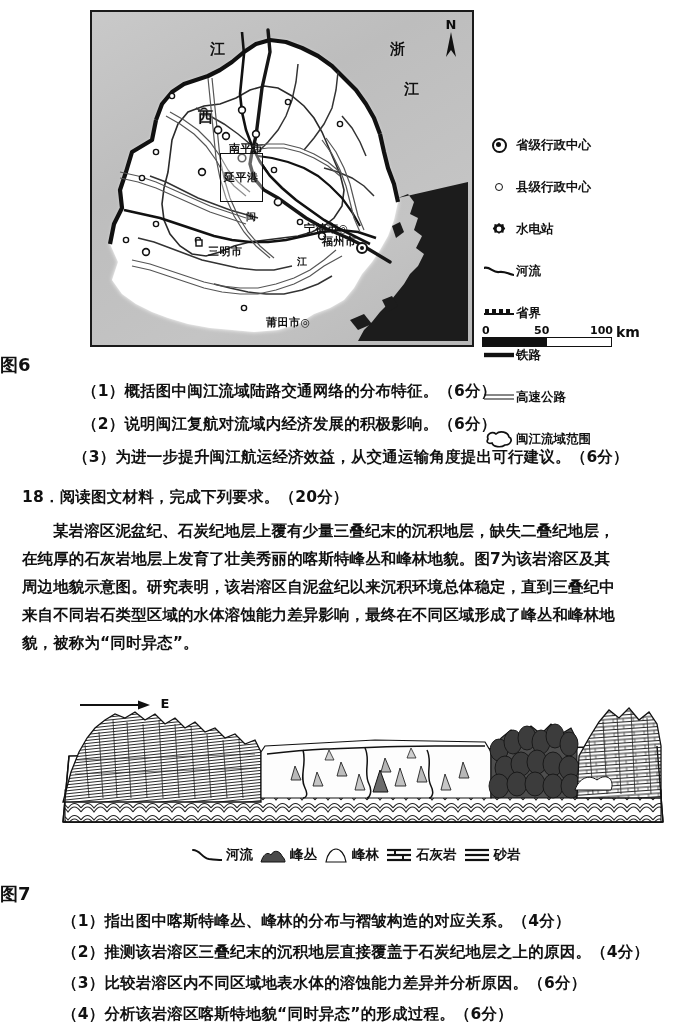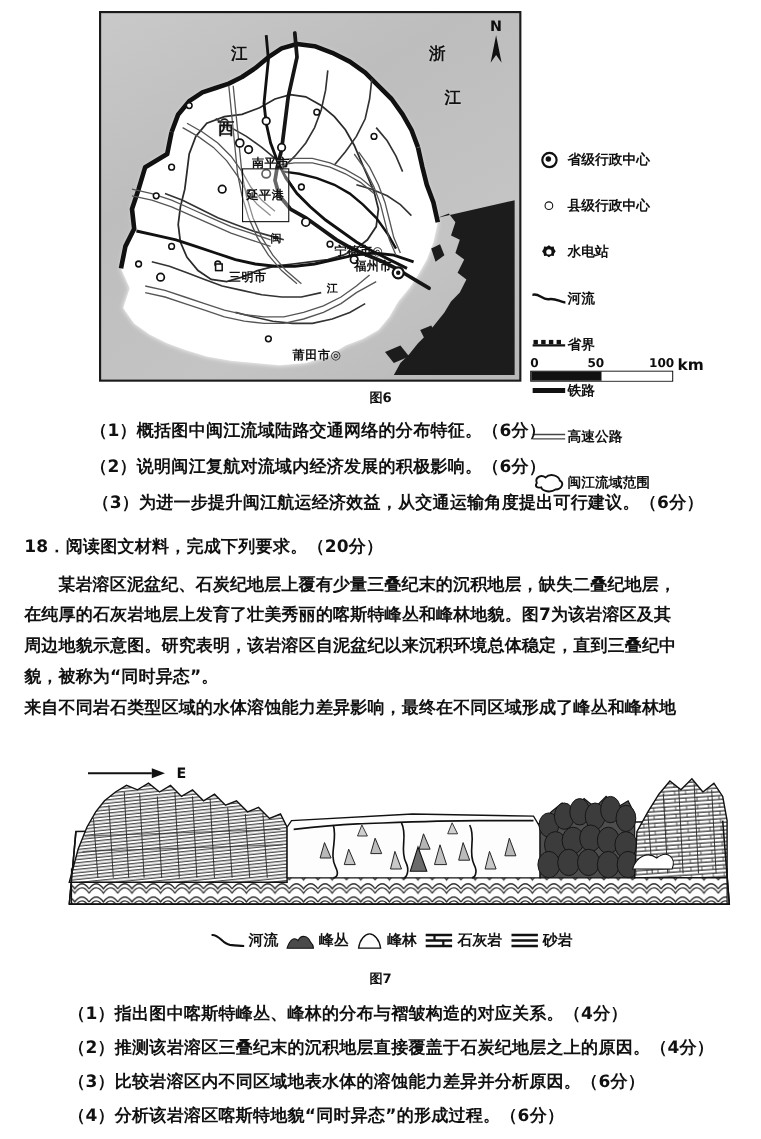--- a/index.html
+++ b/index.html
@@ -47,22 +47,22 @@
   .sym-cnty{width:6px;height:6px;border-radius:50%;border:1.5px solid #111;background:#fff;}
 
   .scalebar{position:absolute;left:392px;top:318px;width:152px;}
   .sb-nums{position:relative;height:13px;font-size:11px;font-weight:bold;}
   .sb-nums span{position:absolute;top:0;}
   .sb-bar{display:flex;height:8px;border:1.4px solid #111;}
   .sb-bar i{display:block;height:100%;}
 
   
   .fig-cap{
-    position:absolute;width:100%;text-align:center;
-    font-size:12px;font-weight:bold;color:#111;
+    position:absolute;width:100%;
+    font-size:18px;font-weight:bold;color:#111;
   }
   .qline{
     position:absolute;font-size:15.5px;color:#111;font-weight:bold;
     white-space:nowrap;letter-spacing:.2px;
   }
   .para{
     position:absolute;left:22px;width:652px;
     font-size:15.5px;font-weight:bold;color:#111;
     line-height:28px;text-align:justify;letter-spacing:.1px;
   }
@@ -312,30 +312,30 @@
         <i style="width:50%;background:#111;"></i>
           <i style="width:50%;background:#fff;"></i>
       </div>
     </div>
   </div>
 
   <div class="fig-cap" style="top:353px;left:0;">图6</div>
 
   <div class="qline" style="left:82px;top:381px;">（1）概括图中闽江流域陆路交通网络的分布特征。（6分）</div>
   <div class="qline" style="left:82px;top:414px;">（2）说明闽江复航对流域内经济发展的积极影响。（6分）</div>
-  <div class="qline" style="left:84px;top:447px;">（3）为进一步提升闽江航运经济效益，从交通运输角度提出可行建议。（6分）</div>
+  <div class="qline" style="left:73px;top:447px;">（3）为进一步提升闽江航运经济效益，从交通运输角度提出可行建议。（6分）</div>
 
   <div class="qline" style="left:22px;top:487px;">18．阅读图文材料，完成下列要求。（20分）</div>
 
   <div class="para" style="top:517px;">
     <div style="text-indent:2em;">某岩溶区泥盆纪、石炭纪地层上覆有少量三叠纪末的沉积地层，缺失二叠纪地层，</div>
     <div>在纯厚的石灰岩地层上发育了壮美秀丽的喀斯特峰丛和峰林地貌。图7为该岩溶区及其</div>
     <div>周边地貌示意图。研究表明，该岩溶区自泥盆纪以来沉积环境总体稳定，直到三叠纪中</div>
+    <div>来自不同岩石类型区域的水体溶蚀能力差异影响，最终在不同区域形成了峰丛和峰林地</div>
     <div>貌，被称为“同时异态”。</div>
-    <div>来自不同岩石类型区域的水体溶蚀能力差异影响，最终在不同区域形成了峰丛和峰林地</div>
   </div>
 
   <div class="land-wrap">
     <div class="land-arrow">
       <svg width="70" height="12" viewBox="0 0 70 12" style="vertical-align:middle;">
         <line x1="0" y1="6" x2="58" y2="6" stroke="#111" stroke-width="1.8"></line>
         <polygon points="58,1.5 70,6 58,10.5" fill="#111"></polygon>
       </svg>
       <span style="margin-left:6px;">E</span>
     </div>

